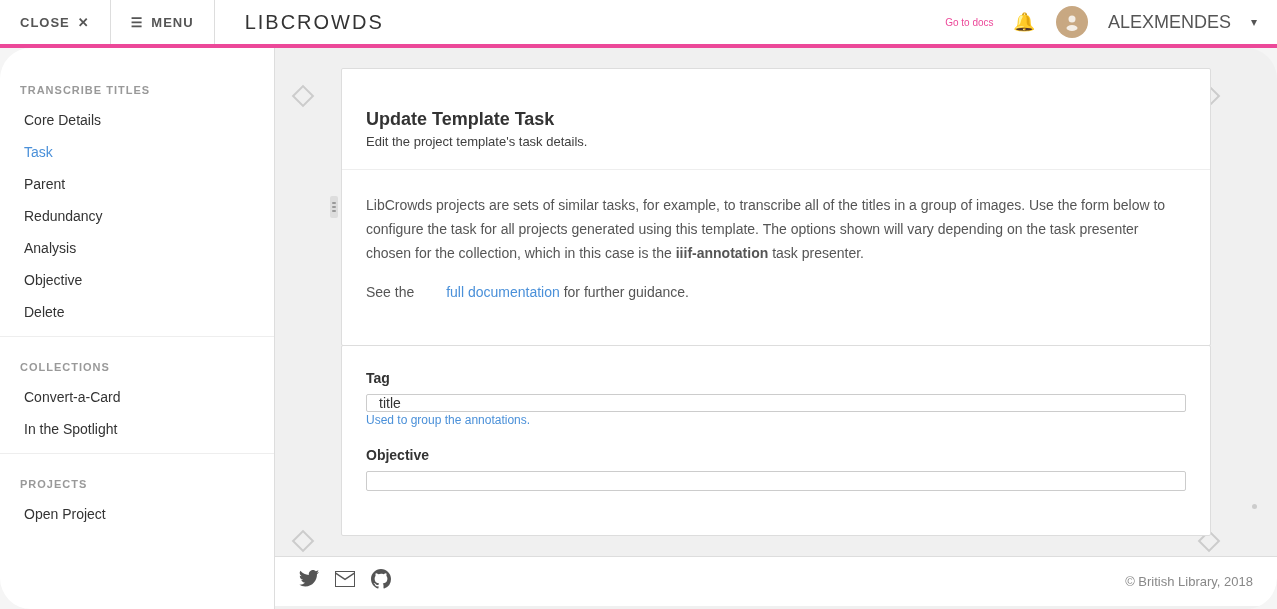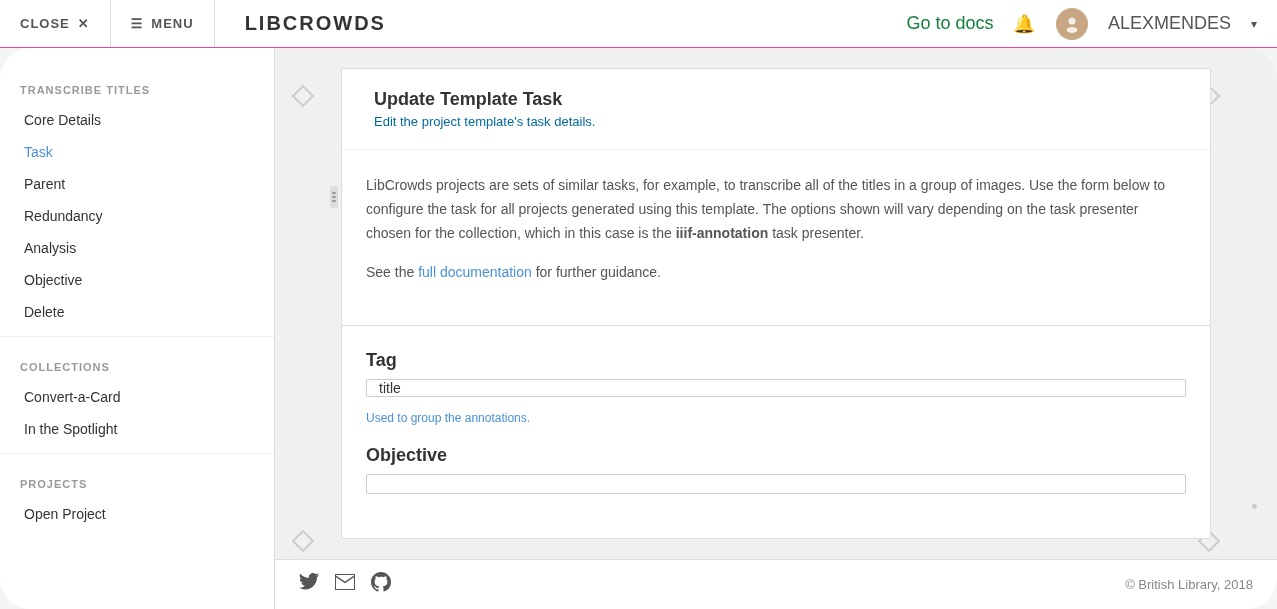--- a/index.html
+++ b/index.html
@@ -3,21 +3,21 @@
   <meta charset="utf-8">
   <style>
     * { margin: 0; padding: 0; box-sizing: border-box; }
     body { font-family: Arial, sans-serif; font-size: 14px; color: #333; background: #f5f5f5; height: 609px; overflow: hidden; display: flex; flex-direction: column; }
 
     
     .header {
       display: flex;
       align-items: center;
       background: #fff;
-      border-bottom: 1px solid #ec4899;
+      border-bottom: 4px solid #ec4899;
       height: 48px;
       flex-shrink: 0;
     }
     .header-close {
       display: flex;
       align-items: center;
       padding: 0 20px;
       height: 100%;
       border-right: 1px solid #ddd;
       font-size: 13px;
@@ -36,34 +36,34 @@
       font-size: 13px;
       font-weight: bold;
       color: #555;
       letter-spacing: 1px;
       cursor: pointer;
       gap: 8px;
     }
     .header-logo {
       padding: 0 30px;
       font-size: 20px;
-      font-weight: bold;
+      font-weight: normal;
       color: #333;
       letter-spacing: 2px;
       flex: 1;
     }
     .header-right {
       display: flex;
       align-items: center;
       gap: 20px;
       padding: 0 20px;
     }
     .header-docs {
-      color: #15803d;
-      font-size: 18px;
+      color: #ec4899;
+      font-size: 10px;
       cursor: pointer;
     }
     .header-bell {
       font-size: 18px;
       color: #555;
       cursor: pointer;
     }
     .header-avatar {
       width: 32px;
       height: 32px;
@@ -160,86 +160,88 @@
     .card {
       background: #fff;
       border: 1px solid #ddd;
       border-radius: 2px;
       position: relative;
       z-index: 1;
       max-width: 870px;
       margin: 0 auto;
     }
     .card-header {
-      padding: 20px 32px;
+      padding: 20px 24px;
       border-bottom: 1px solid #eee;
+      margin-top: 20px;
     }
     .card-title {
       font-size: 18px;
       font-weight: bold;
       color: #333;
       margin-bottom: 4px;
     }
     .card-subtitle {
       font-size: 13px;
-      color: #0369a1;
+      color: #404040;
     }
     .card-body {
       padding: 24px;
     }
     .card-description {
       font-size: 14px;
       color: #555;
       line-height: 1.7;
       margin-bottom: 16px;
     }
     .card-description strong {
       font-weight: bold;
     }
     .card-link {
       color: #4a90d9;
       text-decoration: none;
       cursor: pointer;
+      margin-left: 28px;
     }
 
     
     .form-section {
       background: #fff;
       border: 1px solid #ddd;
       border-radius: 2px;
       max-width: 870px;
       margin: 0 auto;
       margin-top: -1px;
       padding: 24px;
       position: relative;
       z-index: 1;
     }
     .form-group {
       margin-bottom: 20px;
     }
     .form-label {
-      font-size: 18px;
+      font-size: 14px;
       font-weight: bold;
       color: #333;
       margin-bottom: 8px;
       display: block;
     }
     .form-input {
       width: 100%;
       border: 1px solid #ccc;
       border-radius: 2px;
       padding: 0 12px;
       font-size: 14px;
       color: #333;
       background: #fff;
     }
     .form-help {
       font-size: 12px;
       color: #4a90d9;
-      margin-top: 14px;
+      margin-top: 1px;
     }
 
     
     .footer {
       background: #fff;
       border-top: 1px solid #ddd;
       padding: 12px 24px;
       display: flex;
       align-items: center;
       justify-content: space-between;

